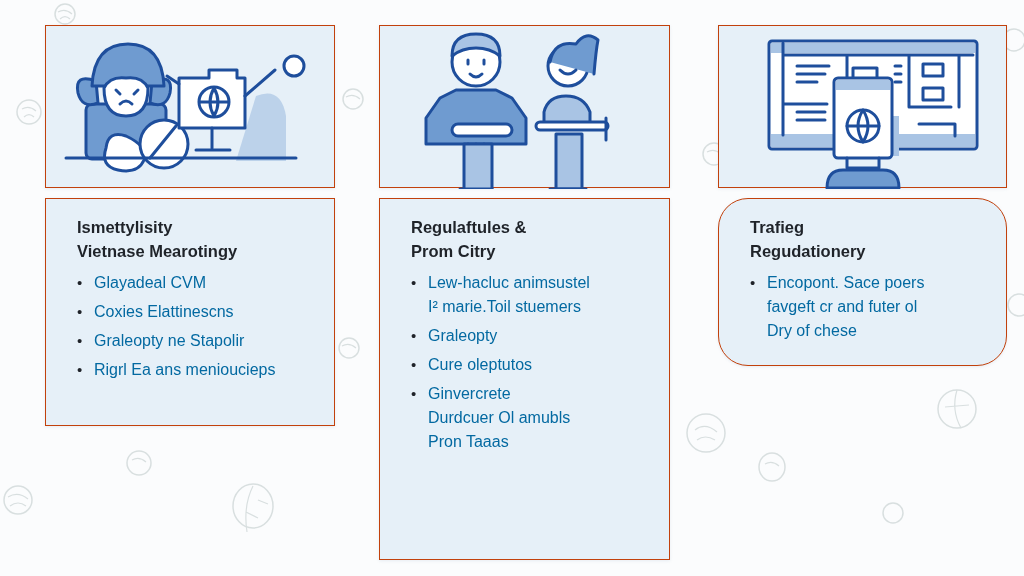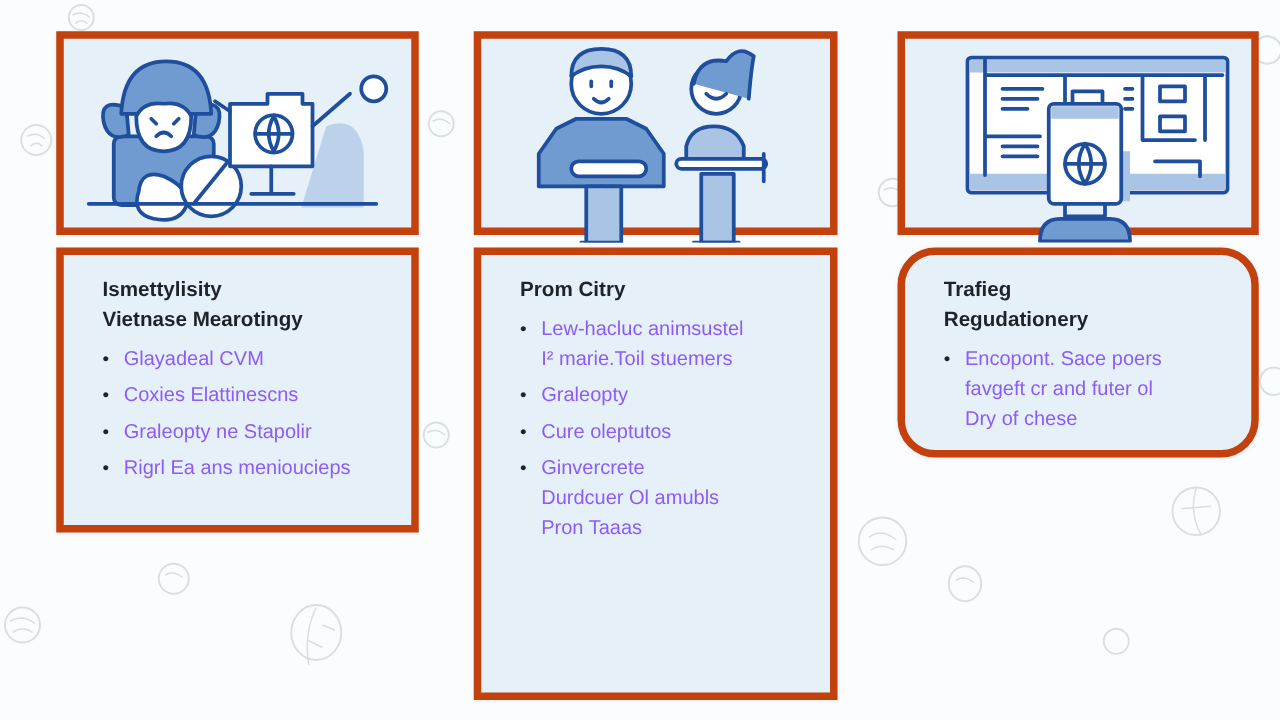--- a/index.html
+++ b/index.html
@@ -6,38 +6,38 @@
   body {
     width:1024px; height:576px; overflow:hidden; position:relative;
     background:#fbfcfd;
     font-family:"Liberation Sans", sans-serif;
     color:#2a2f36;
   }
   .bg-doodle { position:absolute; opacity:0.35; }
   .panel {
     position:absolute;
     background:#e6f0f8;
-    border:6px solid #c2410c;
+    border:1px solid #c2410c;
     box-shadow:0 1px 3px rgba(120,150,180,0.15);
     box-sizing:border-box;
   }
   .img-panel { top:25px; height:163px; }
   .text-panel { top:198px; padding:16px 18px 0 31px; }
   .col1 { left:45px; width:290px; }
   .col2 { left:379px; width:291px; }
   .col3 { left:718px; width:289px; }
   .title {
     font-weight:bold; font-size:16.5px; line-height:24px; color:#1f2329;
     margin:0 0 8px 0;
   }
   .title div { white-space:nowrap; }
   ul.bullets { list-style:none; margin:0; padding:0; }
   ul.bullets li {
     position:relative; padding-left:17px; font-size:16px; line-height:24px;
-    color:#8b5cf6; margin-bottom:5px;
+    color:#0369a1; margin-bottom:5px;
   }
   ul.bullets li::before {
     content:"\2022"; position:absolute; left:0; top:0; color:#1f2329; font-size:15px;
   }
   ul.bullets li div { white-space:nowrap; }
   svg { display:block; }
 </style>
 </head>
 <body>
 
@@ -156,20 +156,21 @@
       <circle cx="188" cy="40" r="20" fill="#fff"></circle>
       <path d="M170 36 q4 -22 26 -18 q10 -14 22 -4 q-2 10 -4 34" fill="#6f9bd0"></path>
       <path d="M180 44 q8 8 16 0"></path>
       <rect x="176" y="108" width="26" height="55" fill="#a9c4e4"></rect>
       <path d="M170 163 l36 0"></path>
     </g>
   </svg>
 </div>
 <div class="panel text-panel col2" style="height:362px;">
   <div class="title">
+    <div>Regulaftules &amp;</div>
     <div>Prom Citry</div>
   </div>
   <ul class="bullets">
     <li>
         <div>Lew-hacluc animsustel</div>
         <div>I² marie.Toil stuemers</div>
       </li>
     <li>
         <div>Graleopty</div>
       </li>

